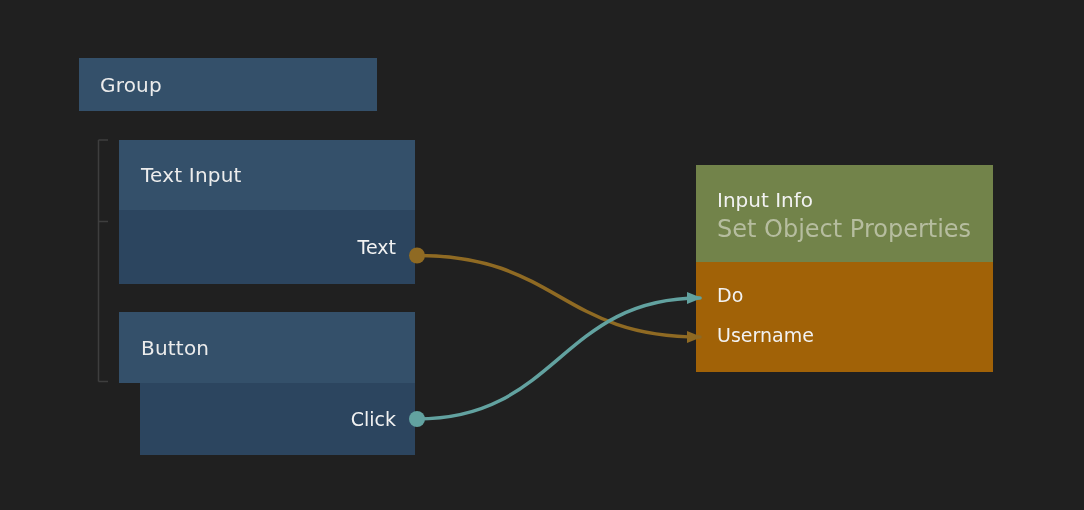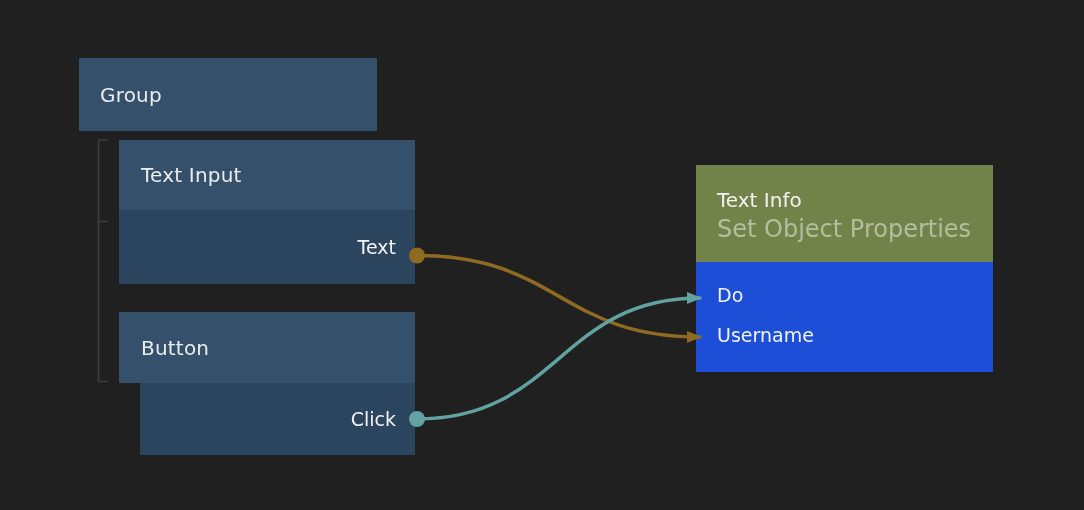--- a/index.html
+++ b/index.html
@@ -11,21 +11,21 @@
     font-family:"DejaVu Sans","Liberation Sans",sans-serif;
   }
   .node{position:absolute;box-sizing:border-box;}
   .node-title{
     font-size:20px;color:#ececec;letter-spacing:.2px;
   }
   
   .blue-header{background:#34506a;}
   .blue-body{background:#2c455f;padding-left:8px;}
   .node-group{
-    left:79px;top:58px;width:298px;height:73px;
+    left:79px;top:58px;width:298px;height:53px;
     background:#34506a;
     display:flex;align-items:center;padding-left:21px;
   }
   .node-text-input{left:119px;top:140px;width:296px;height:144px;}
   .node-button{left:119px;top:312px;width:296px;height:143px;}
   .n-header{display:flex;align-items:center;padding-left:22px;box-sizing:border-box;}
   .node-text-input .n-header{height:70px;}
   .node-button .n-header{height:71px;}
   .n-body{box-sizing:border-box;}
   .node-text-input .n-body{height:74px;}
@@ -36,21 +36,21 @@
   }
   .port-label{font-size:19px;color:#f2f2f2;}
   
   .node-user-info{left:696px;top:165px;width:297px;height:207px;}
   .g-header{
     background:#72834a;height:97px;box-sizing:border-box;
     padding:21px 0 0 21px;
   }
   .g-title{font-size:20px;color:#f2f2f2;line-height:28px;}
   .g-subtitle{font-size:24px;color:#b6bd9f;line-height:30px;}
-  .g-body{background:#1d4ed8;height:110px;box-sizing:border-box;padding-top:13px;}
+  .g-body{background:#a16207;height:110px;box-sizing:border-box;padding-top:13px;}
   .in-row{height:40px;display:flex;align-items:center;padding-left:21px;box-sizing:border-box;}
   
   .overlay{position:absolute;left:0;top:0;pointer-events:none;}
 </style>
 </head>
 <body>
 
 <div class="canvas">
 
   <svg class="overlay" width="1084" height="510">
@@ -78,21 +78,21 @@
     </div>
     <div class="n-body blue-body">
       <div class="out-row">
         <span class="port-label">Click</span>
       </div>
     </div>
   </div>
 
   <div class="node node-user-info">
     <div class="g-header">
-      <div class="g-title">Text Info</div>
+      <div class="g-title">Input Info</div>
       <div class="g-subtitle">Set Object Properties</div>
     </div>
     <div class="g-body">
       <div class="in-row">
         <span class="port-label">Do</span>
       </div>
       <div class="in-row">
         <span class="port-label">Username</span>
       </div>
     </div>

